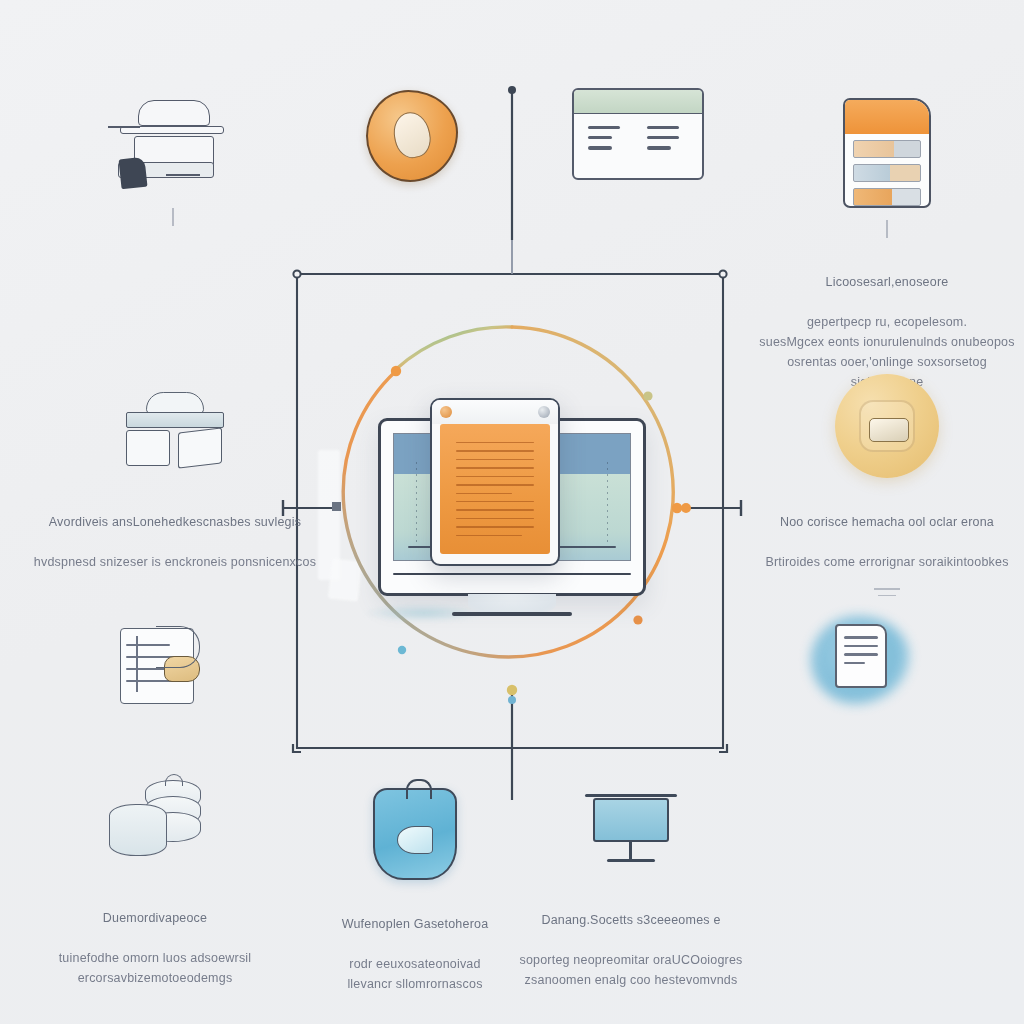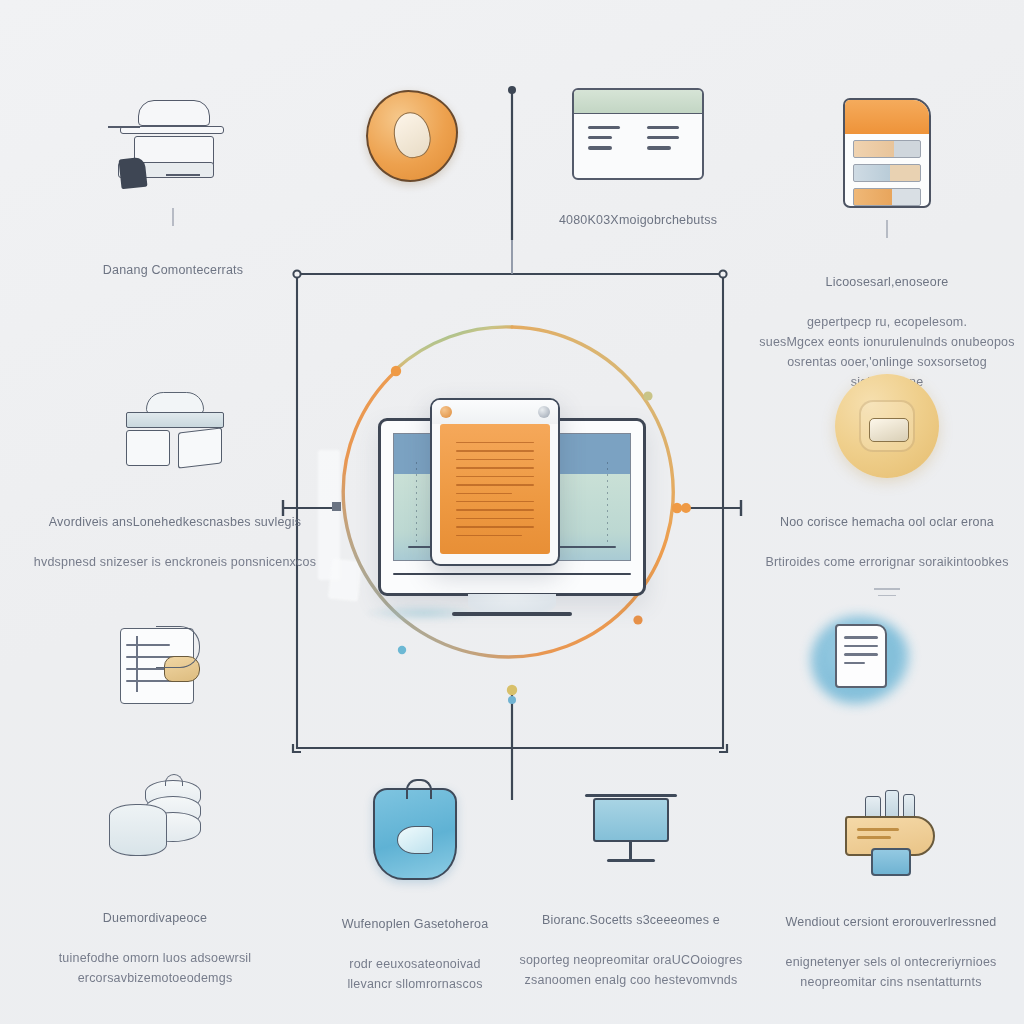--- a/index.html
+++ b/index.html
@@ -602,21 +602,20 @@
       <span class="shelf" style="left:30px; top:4px;  width:72px; height:26px; border-radius:16px 16px 4px 4px;"></span>
       <span class="shelf" style="left:12px; top:30px; width:104px; height:8px;"></span>
       <span class="shelf" style="left:26px; top:40px; width:80px; height:34px;"></span>
       <span class="shelf" style="left:10px; top:66px; width:96px; height:16px; background:#e7ebee;"></span>
       <span style="position:absolute; left:0px; top:30px; width:32px; height:2px; background:#545b6b;"></span>
       <span style="position:absolute; left:12px; top:62px; width:26px; height:30px; background:#3e4654; border-radius:3px 10px 2px 2px; transform:rotate(-6deg);"></span>
       <span style="position:absolute; left:58px; top:78px; width:34px; height:2px; background:#545b6b;"></span>
     </div>
     <div class="tick"></div>
     <div class="node-caption">
-      <span class="cap-title">Danang Comontecerrats</span>
     </div>
   </div>
 
   <div class="node" style="left:352px; top:90px; width:120px;">
     <div class="node-icon ico-blob-orange"></div>
     <div class="node-caption">
       <span class="cap-title"></span>
       <span></span>
     </div>
   </div>
@@ -630,24 +629,20 @@
             <i class="ln s"></i>
             <i class="ln s"></i>
           </div>
         <div class="col">
             <i class="ln m"></i>
             <i class="ln m"></i>
             <i class="ln s"></i>
           </div>
       </div>
     </div>
-    <div class="node-caption" style="margin-top:10px;">
-      <span class="cap-title">4080K03Xmoigobrchebutss</span>
-      <span></span>
-    </div>
   </div>
 
   <div class="node" style="left:750px; top:98px; width:274px;">
     <div class="node-icon ico-doc-orange">
       <div class="doc-top"></div>
       <div class="strip"></div>
       <div class="strip b"></div>
       <div class="strip c"></div>
     </div>
     <div class="tick"></div>
@@ -740,36 +735,20 @@
   </div>
 
   <div class="node" style="left:512px; top:790px; width:238px;">
     <div class="node-icon ico-present">
       <div class="bar-top"></div>
       <div class="screen"></div>
       <div class="post"></div>
       <div class="base"></div>
     </div>
     <div class="node-caption">
-      <span class="cap-title">Bioranc.Socetts s3ceeeomes e</span>
+      <span class="cap-title">Danang.Socetts s3ceeeomes e</span>
       <span>soporteg neopreomitar oraUCOoiogres
 zsanoomen enalg coo hestevomvnds</span>
     </div>
   </div>
 
-  <div class="node" style="left:768px; top:782px; width:246px;">
-    <div class="node-icon ico-hand">
-      <div class="dev" style="left:26px; top:14px; width:16px; height:26px;"></div>
-      <div class="dev" style="left:46px; top:8px; width:14px; height:32px; background:linear-gradient(180deg,#dfeaf1,#bdd2dd);"></div>
-      <div class="dev" style="left:64px; top:12px; width:12px; height:28px;"></div>
-      <div class="palm"></div>
-      <span style="position:absolute; left:18px; top:46px; width:42px; height:2.6px; background:#c08f45; border-radius:2px;"></span>
-      <span style="position:absolute; left:18px; top:54px; width:34px; height:2.6px; background:#c08f45; border-radius:2px;"></span>
-      <div class="sleeve"></div>
-    </div>
-    <div class="node-caption">
-      <span class="cap-title">Wendiout cersiont erorouverlressned</span>
-      <span>enignetenyer sels ol ontecreriyrnioes
-neopreomitar cins nsentatturnts</span>
-    </div>
-  </div>
 
 </div>
 
 </body></html>

